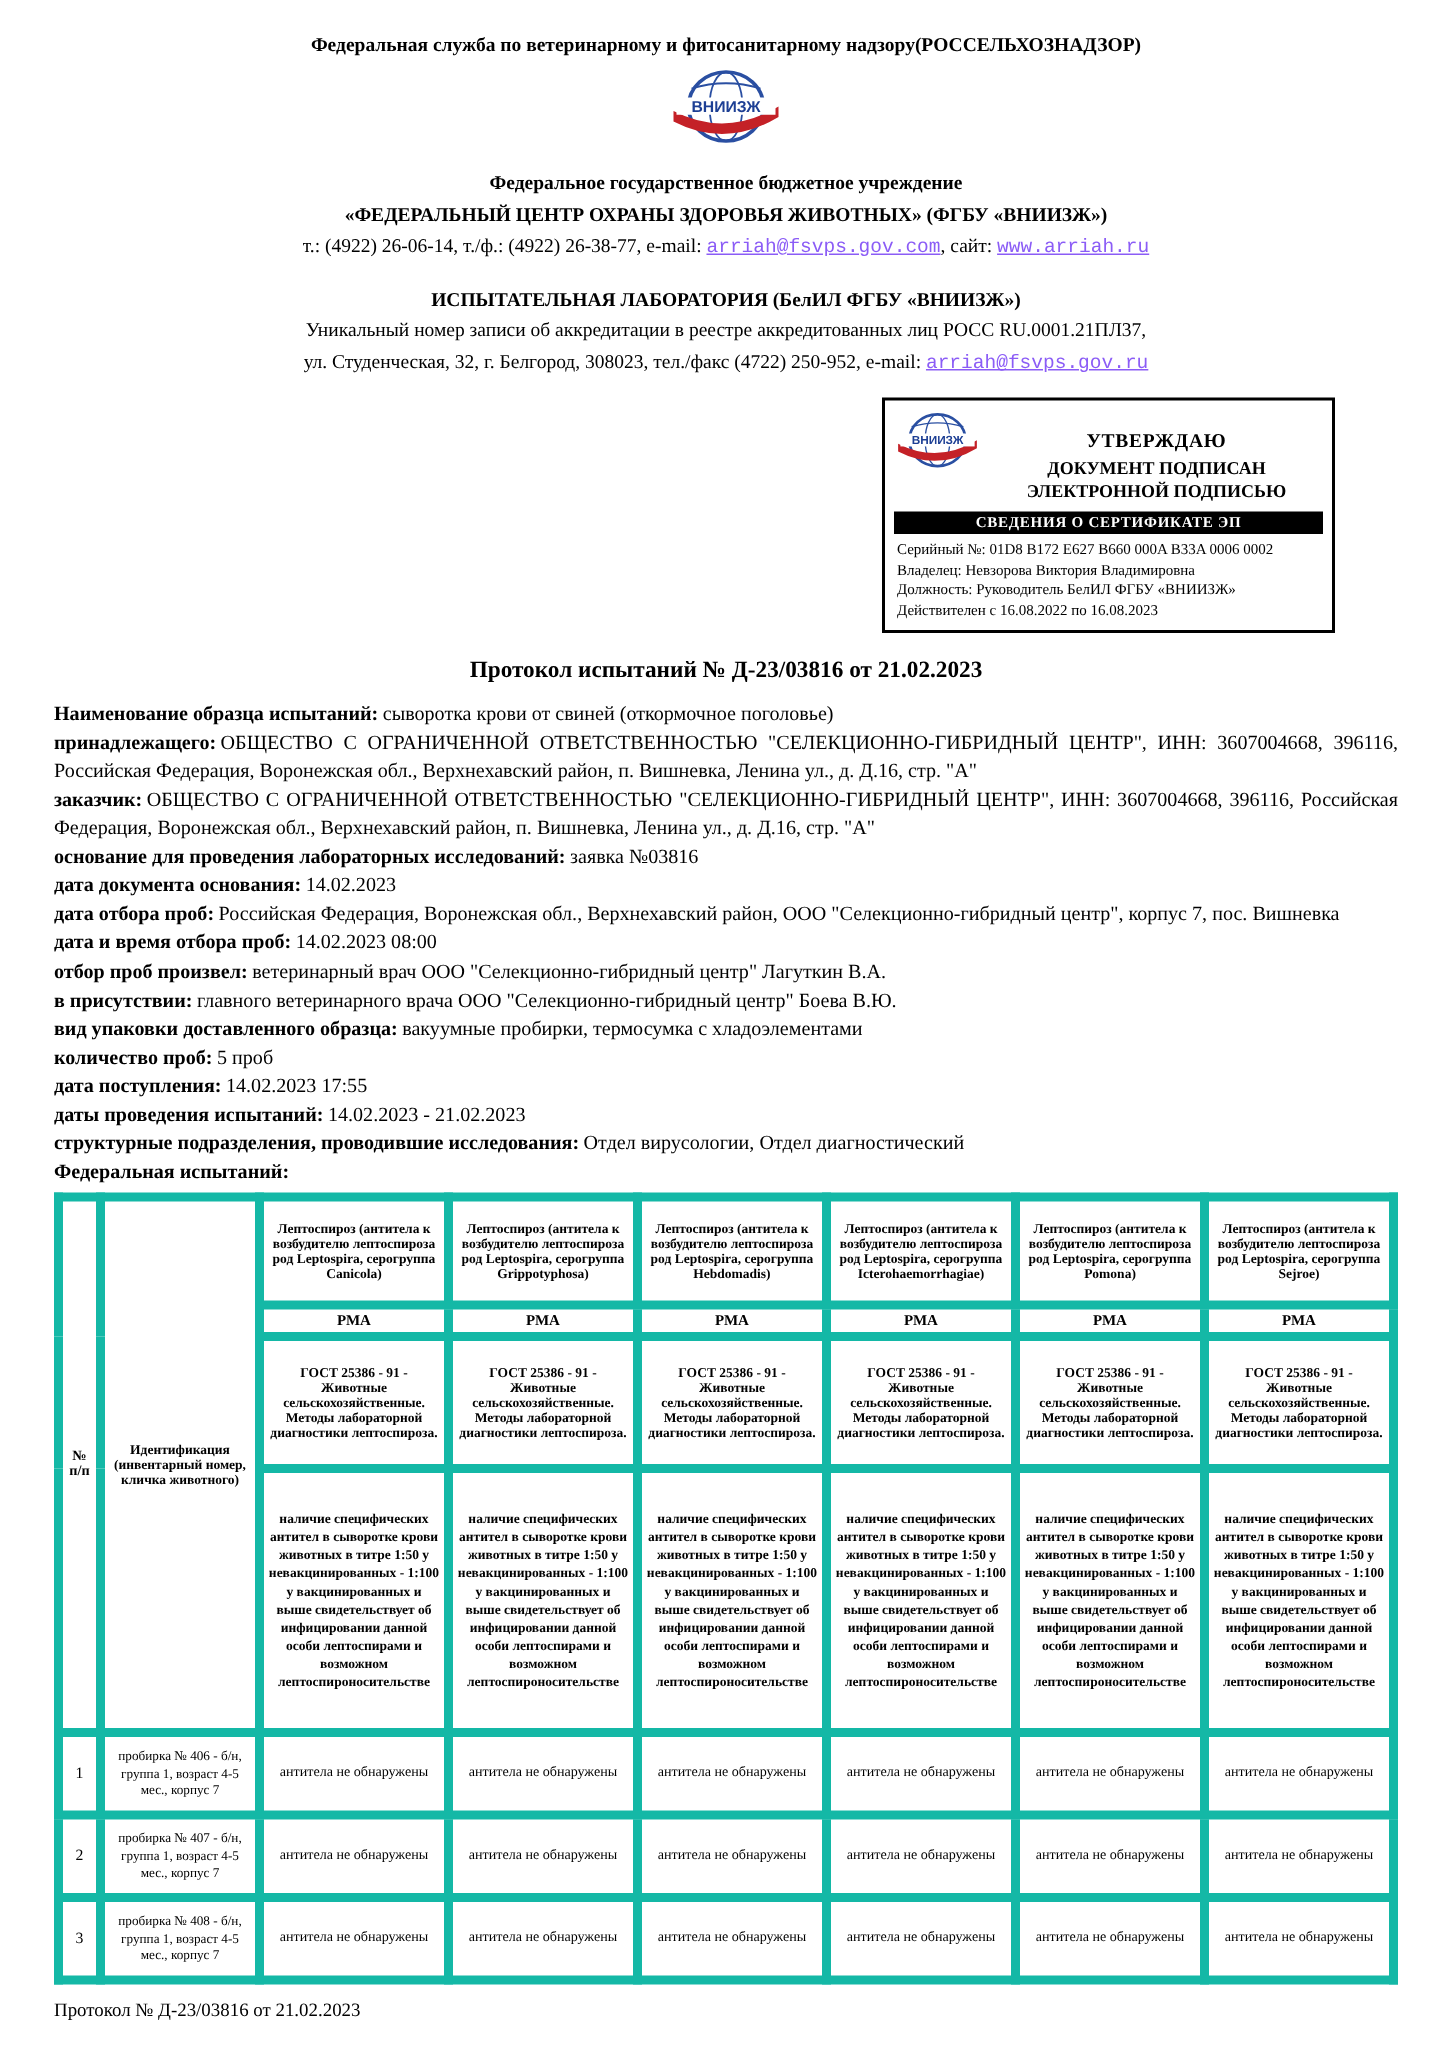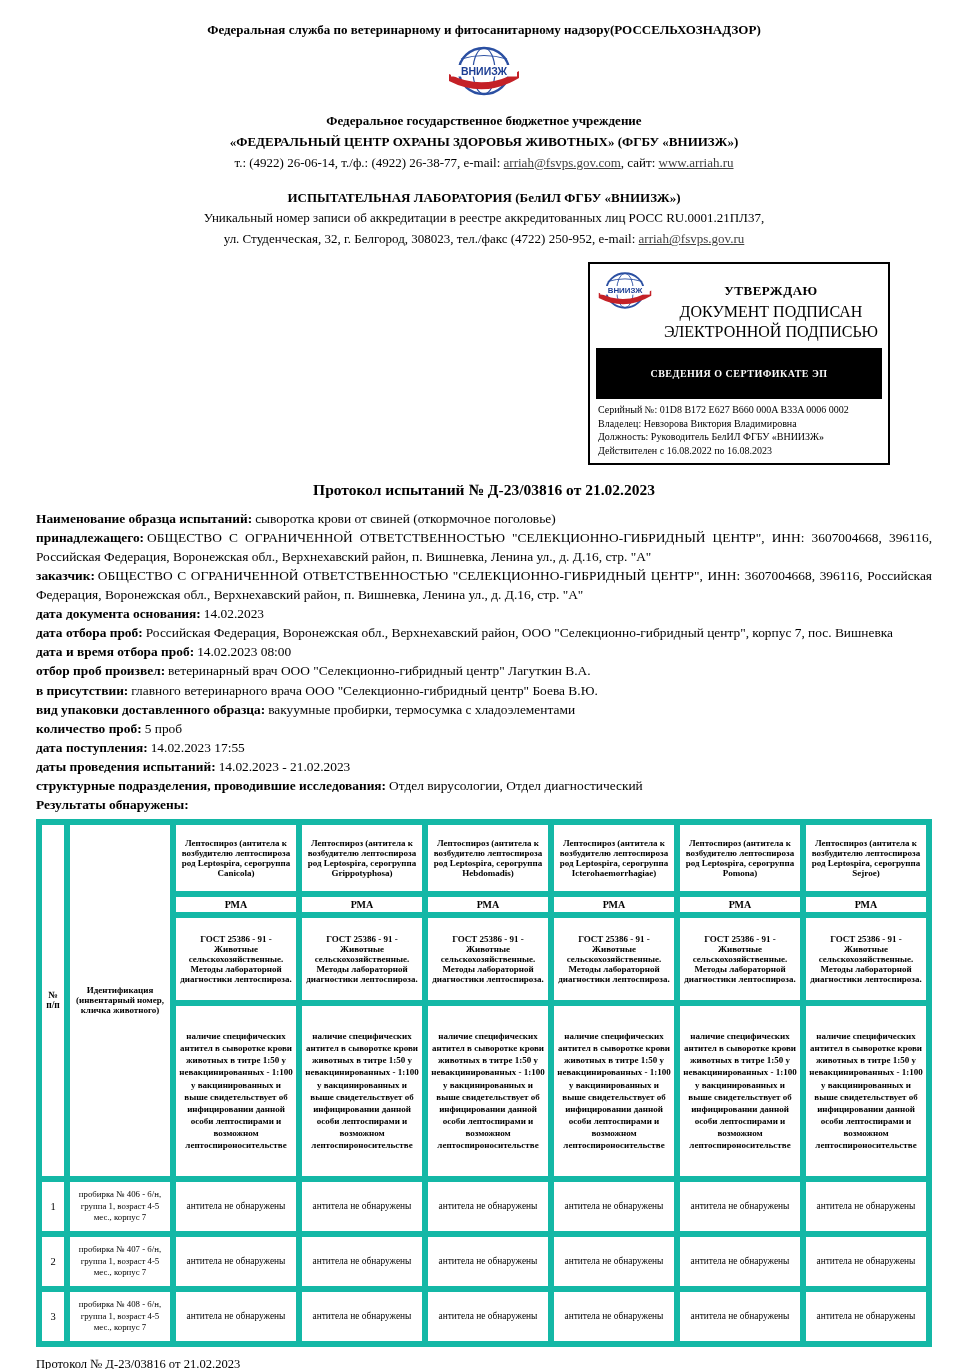--- a/index.html
+++ b/index.html
@@ -13,39 +13,39 @@
 
   .c { text-align:center; }
   .b { font-weight:bold; }
 
   .hdr-line { font-size:13px; line-height:1.3; }
   .agency { margin-bottom:6px; }
   .logo-wrap { text-align:center; margin:6px 0 8px 0; }
   .org-type { margin-top:2px; }
   .org-name { margin-top:4px; }
   .org-addr, .org-contacts { margin-top:4px; }
-  a.lnk { color:#404040; text-decoration:underline; cursor:pointer; }
+  a.lnk { color:#8b5cf6; text-decoration:underline; cursor:pointer;font-family:Liberation Mono, monospace; }
 
   .lab-block { margin-top:18px; }
   .lab-block > div { margin-top:4px; }
 
   .stamp {
     width:302px; margin:14px 42px 0 auto;
     border:2px solid #000; padding:5px 5px 6px 5px;
     font-size:10px;
   }
   .stamp-top { display:flex; align-items:flex-start; }
   .stamp-top .stamp-logo { flex:0 0 64px; padding-top:2px; }
   .stamp-top .stamp-txt { flex:1; text-align:center; }
   .stamp-approve { font-size:13px; font-weight:bold; letter-spacing:.5px; margin-top:14px; }
-  .stamp-signed { font-size:16px; font-weight:normal; line-height:1.25; margin-top:3px; }
+  .stamp-signed { font-size:12px; font-weight:bold; line-height:1.25; margin-top:3px; }
   .cert-bar {
     background:#000; color:#fff; text-align:center;
     font-size:10px; font-weight:bold; letter-spacing:.5px;
-    padding:20px 0; margin:6px 1px 4px 1px;
+    padding:2px 0; margin:6px 1px 4px 1px;
   }
   .cert-lines { padding:0 3px; }
   .cert-lines > div { font-size:10px; line-height:1.35; }
 
   .title { text-align:center; font-size:15.5px; font-weight:bold; margin:16px 0 10px 0; }
 
   .fields p { font-size:13.4px; line-height:1.42; text-align:justify; }
   .fields b { margin-right:3px; }
 
   table.results { width:100%; border-collapse:collapse; table-layout:fixed; margin-top:5px; }
@@ -128,31 +128,32 @@
       <div>Действителен с 16.08.2022 по 16.08.2023</div>
     </div>
   </div>
 
   <div class="title">Протокол испытаний № Д-23/03816 от 21.02.2023</div>
 
   <div class="fields">
     <p><b>Наименование образца испытаний:</b><span>сыворотка крови от свиней (откормочное поголовье)</span></p>
     <p><b>принадлежащего:</b><span>ОБЩЕСТВО С ОГРАНИЧЕННОЙ ОТВЕТСТВЕННОСТЬЮ "СЕЛЕКЦИОННО-ГИБРИДНЫЙ ЦЕНТР", ИНН: 3607004668, 396116, Российская Федерация, Воронежская обл., Верхнехавский район, п. Вишневка, Ленина ул., д. Д.16, стр. "А"</span></p>
     <p><b>заказчик:</b><span>ОБЩЕСТВО С ОГРАНИЧЕННОЙ ОТВЕТСТВЕННОСТЬЮ "СЕЛЕКЦИОННО-ГИБРИДНЫЙ ЦЕНТР", ИНН: 3607004668, 396116, Российская Федерация, Воронежская обл., Верхнехавский район, п. Вишневка, Ленина ул., д. Д.16, стр. "А"</span></p>
+    <p><b>основание для проведения лабораторных исследований:</b><span>заявка №03816</span></p>
     <p><b>дата документа основания:</b><span>14.02.2023</span></p>
     <p><b>дата отбора проб:</b><span>Российская Федерация, Воронежская обл., Верхнехавский район, ООО "Селекционно-гибридный центр", корпус 7, пос. Вишневка</span></p>
     <p><b>дата и время отбора проб:</b><span>14.02.2023 08:00</span></p>
     <p><b>отбор проб произвел:</b><span>ветеринарный врач ООО "Селекционно-гибридный центр" Лагуткин В.А.</span></p>
     <p><b>в присутствии:</b><span>главного ветеринарного врача ООО "Селекционно-гибридный центр" Боева В.Ю.</span></p>
     <p><b>вид упаковки доставленного образца:</b><span>вакуумные пробирки, термосумка с хладоэлементами</span></p>
     <p><b>количество проб:</b><span>5 проб</span></p>
     <p><b>дата поступления:</b><span>14.02.2023 17:55</span></p>
     <p><b>даты проведения испытаний:</b><span>14.02.2023 - 21.02.2023</span></p>
     <p><b>структурные подразделения, проводившие исследования:</b><span>Отдел вирусологии, Отдел диагностический</span></p>
-    <p><b>Результаты обнаружены:</b><span></span></p>
+    <p><b>Федеральная испытаний:</b><span></span></p>
   </div>
 
   <table class="results">
     <colgroup>
       <col class="col-num">
         <col class="col-id">
         <col>
         <col>
         <col>
         <col>

